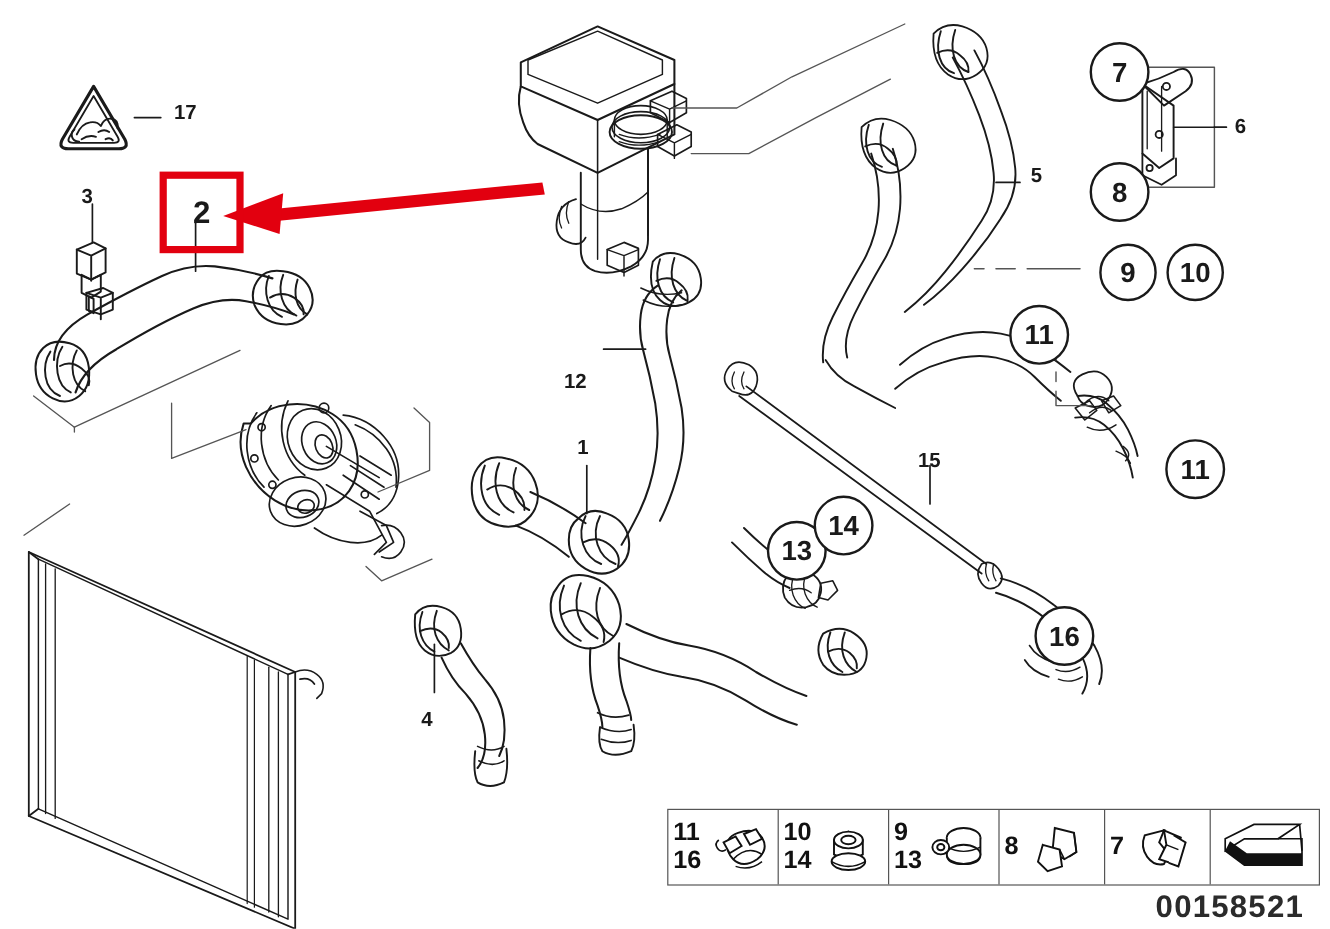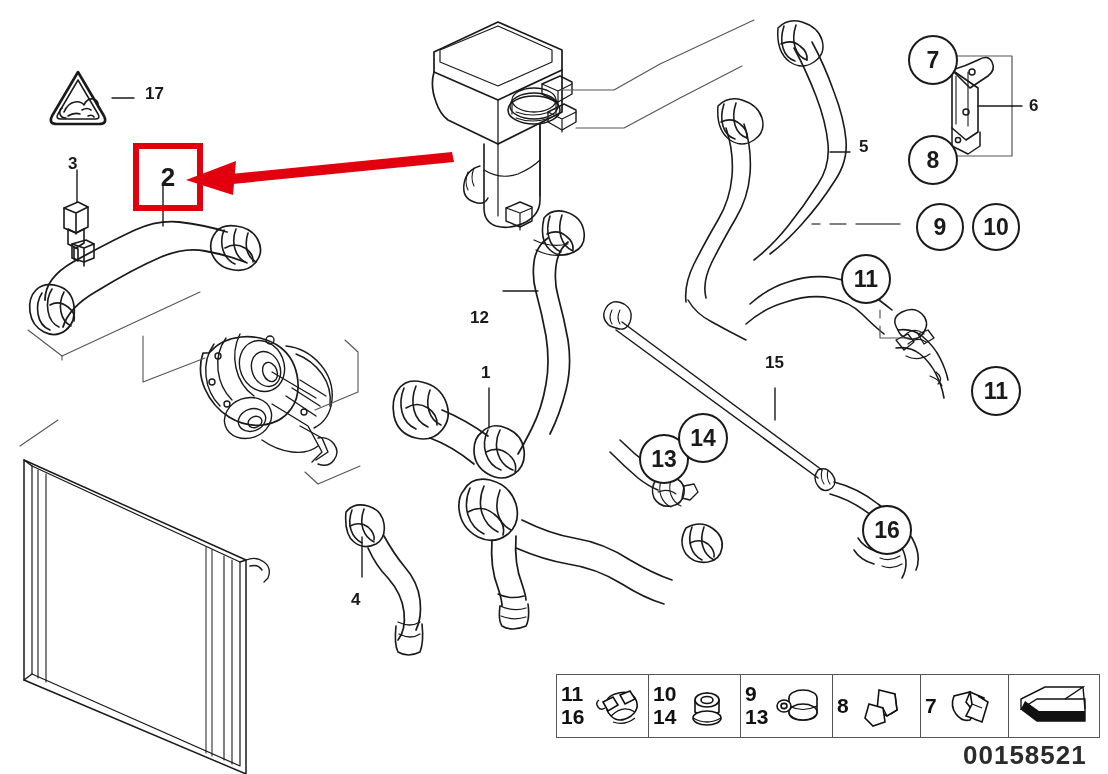--- a/index.html
+++ b/index.html
@@ -320,21 +320,21 @@
 
   <div class="lbl lbl-plain" style="left:145px;top:85px;">17</div>
   <div class="lbl lbl-plain" style="left:68px;top:155px;">3</div>
 
   <div class="hl-box" style="left:133px;top:143px;width:58px;height:56px;">2</div>
 
   <div class="lbl lbl-plain" style="left:470px;top:281px;margin-top:28px;">12</div>
   <div class="lbl lbl-plain" style="left:859px;top:138px;">5</div>
   <div class="lbl lbl-plain" style="left:481px;top:364px;">1</div>
   <div class="lbl lbl-plain" style="left:351px;top:591px;">4</div>
-  <div class="lbl lbl-plain" style="left:765px;top:354px;">15</div>
+  <div class="lbl lbl-plain" style="left:765px;top:375px;">15</div>
   <div class="lbl lbl-plain" style="left:1029px;top:97px;">6</div>
 
   <div class="circ" style="left:908px;top:35px;width:46px;height:46px;">7</div>
   <div class="circ" style="left:908px;top:135px;width:46px;height:46px;">8</div>
   <div class="circ" style="left:916px;top:203px;width:44px;height:44px;">9</div>
   <div class="circ" style="left:972px;top:203px;width:44px;height:44px;">10</div>
   <div class="circ" style="left:841px;top:254px;width:46px;height:46px;">11</div>
   <div class="circ" style="left:971px;top:366px;width:46px;height:46px;">11</div>
   <div class="circ" style="left:639px;top:434px;width:46px;height:46px;">13</div>
   <div class="circ" style="left:678px;top:413px;width:46px;height:46px;">14</div>

